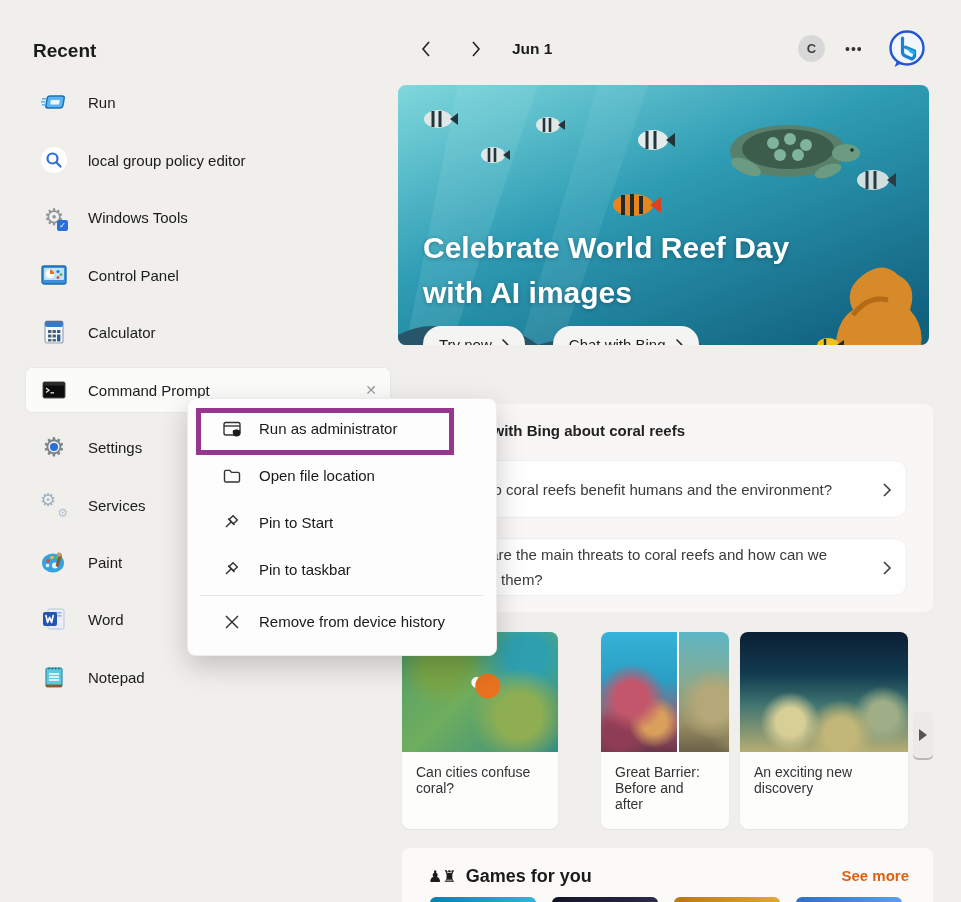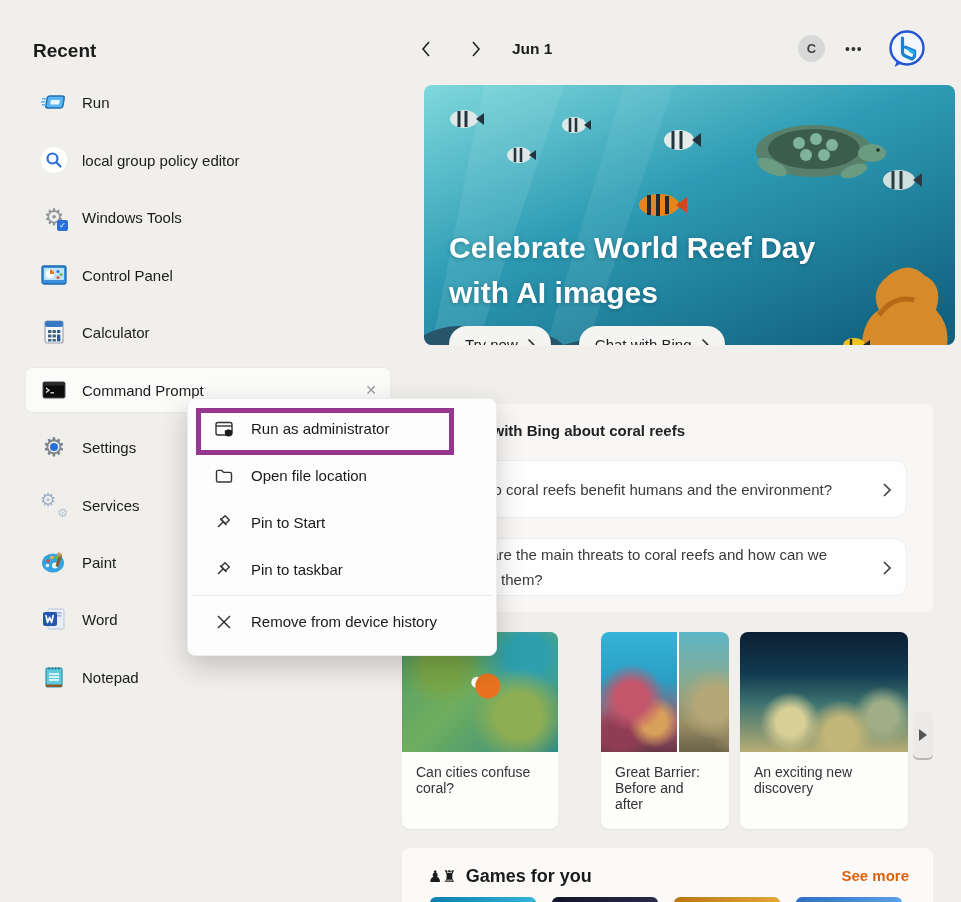--- a/index.html
+++ b/index.html
@@ -3,45 +3,45 @@
 <meta charset="utf-8">
 <style>
   * { margin:0; padding:0; box-sizing:border-box; }
   body { font-family:"Liberation Sans", sans-serif; }
   .app { position:relative; width:961px; height:902px; background:#f0efec; color:#1b1b1b; overflow:hidden; }
 
   
   .recent-header { position:absolute; left:33px; top:40px; font-size:19px; font-weight:700; }
   .recent-item { position:absolute; left:26px; width:364px; height:44px; display:flex; align-items:center; padding-left:14px; border-radius:6px; cursor:default; }
   .recent-item .ricon { width:28px; height:28px; display:flex; align-items:center; justify-content:center; flex:0 0 28px; position:relative; }
-  .recent-item .rlabel { font-size:15px; margin-left:14px; white-space:nowrap; }
+  .recent-item .rlabel { font-size:15px; margin-left:20px; white-space:nowrap; }
   .recent-item.selected { background:#fbfbfa; box-shadow:0 0 0 1px #e9e8e6; }
   .dismiss-x { position:absolute; right:8px; top:11px; width:22px; height:22px; display:flex; align-items:center; justify-content:center; color:#9a9a9a; font-size:14px; cursor:pointer; }
   .glyph-gear { font-size:23px; color:#8f959b; line-height:1; }
   .wt-check { position:absolute; right:0px; bottom:0px; width:11px; height:11px; background:#2a6fd6; border-radius:2px; color:#fff; font-size:8px; display:flex; align-items:center; justify-content:center; }
   .settings-dot { position:absolute; left:50%; top:50%; width:8px; height:8px; margin:-4px 0 0 -4px; border-radius:50%; background:#2a6fd6; }
   .svc-gear1 { position:absolute; left:0; top:0; font-size:18px; color:#9fb2c4; line-height:1; }
   .svc-gear2 { position:absolute; right:0; bottom:0; font-size:12px; color:#b4c2cf; line-height:1; }
 
   
-  .ctx-menu { position:absolute; left:187px; top:398px; width:310px; height:258px; background:#fdfdfd; border:1px solid #ececec; border-radius:8px; box-shadow:0 10px 28px rgba(0,0,0,.20); padding:6px 4px; z-index:5; }
+  .ctx-menu { position:absolute; left:187px; top:398px; width:310px; height:258px; background:#fdfdfd; border:1px solid #ececec; border-radius:8px; box-shadow:0 10px 28px rgba(0,0,0,.20); padding:6px 12px; z-index:5; }
   .ctx-item { height:47px; display:flex; align-items:center; padding:0 12px 0 22px; font-size:15px; color:#191919; cursor:pointer; }
   .ctx-item .cicon { width:20px; height:20px; flex:0 0 20px; display:flex; align-items:center; justify-content:center; margin-right:17px; color:#333; }
   .ctx-sep { height:0; border-top:1px solid #e8e8e8; margin:2px 0; }
   .annotation-box { position:absolute; left:196px; top:408px; width:258px; height:47px; border:5px solid #97368f; z-index:6; pointer-events:none; }
 
   
   .nav-btn { position:absolute; top:36px; width:26px; height:26px; display:flex; align-items:center; justify-content:center; cursor:pointer; }
   .date-label { position:absolute; left:512px; top:40px; font-size:15.5px; font-weight:700; }
   .avatar { position:absolute; left:798px; top:35px; width:27px; height:27px; border-radius:50%; background:#d8d8d8; display:flex; align-items:center; justify-content:center; font-size:13px; font-weight:700; color:#3f3f3f; cursor:pointer; }
   .more-dots { position:absolute; left:845px; top:41px; font-size:14px; letter-spacing:1px; color:#333; cursor:pointer; }
   .bing-logo { position:absolute; left:886px; top:28px; width:42px; height:42px; cursor:pointer; }
 
   
-  .hero { position:absolute; left:424px; top:85px; width:531px; height:260px; border-radius:8px; overflow:hidden; cursor:pointer;text-decoration:underline; }
+  .hero { position:absolute; left:398px; top:85px; width:531px; height:260px; border-radius:8px; overflow:hidden; cursor:pointer;text-decoration:underline; }
   .hero svg.bgart { position:absolute; left:0; top:0; }
   .hero-title { position:absolute; left:25px; top:140px; font-size:30px; font-weight:700; color:#fff; line-height:45px; text-shadow:0 1px 4px rgba(0,40,60,.35); }
   .hero-buttons { position:absolute; left:25px; top:241px; display:flex; gap:28px;text-align:right; }
   .pill { height:36px; border-radius:18px; background:#f4f4f2; color:#1c1c1c; font-size:15px; display:flex; align-items:center; gap:9px; padding:0 16px; cursor:pointer; box-shadow:0 1px 2px rgba(0,0,0,.2); }
 
   
   .chat-card { position:absolute; left:402px; top:404px; width:531px; height:208px; background:#f8f7f5; border-radius:8px; }
   .chat-title { position:absolute; left:53px; top:18px; font-size:15px; font-weight:700; color:#222; white-space:nowrap; }
   .q-row { position:absolute; left:28px; width:477px; height:58px; background:#fefefe; border:1px solid #efeeec; border-radius:12px; display:flex; align-items:center; cursor:pointer; }
   .q-text { font-size:15px; color:#3a3a3a; line-height:25px; padding-left:20px; width:420px; }

